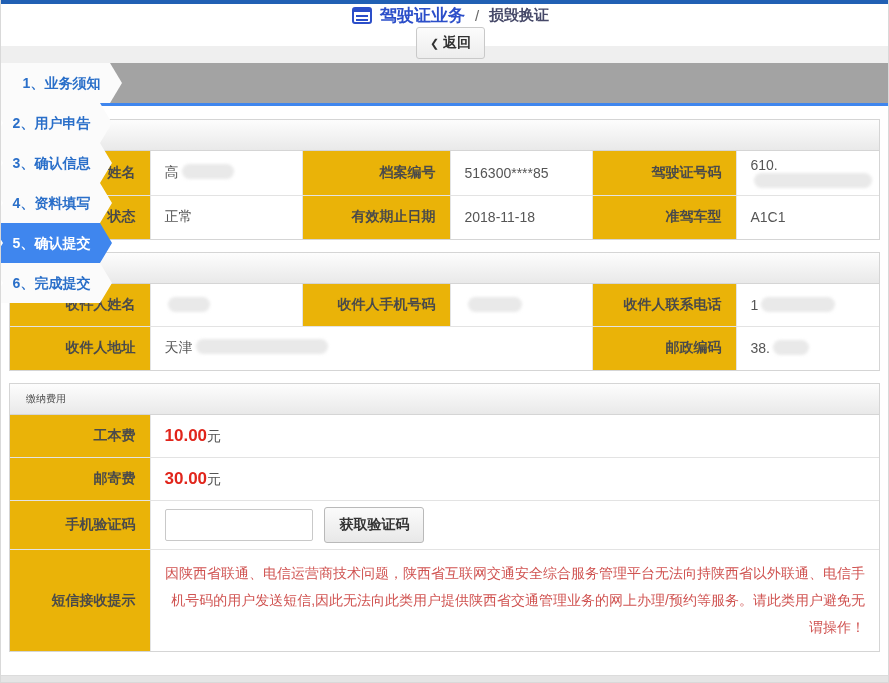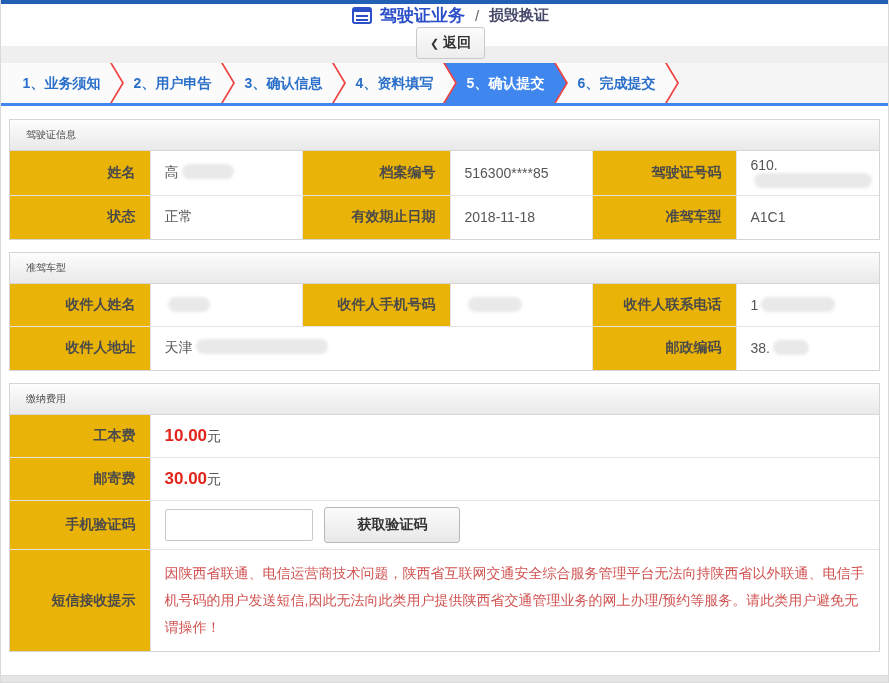--- a/index.html
+++ b/index.html
@@ -35,21 +35,21 @@
     padding: 6px 13px; cursor: pointer; display: flex; align-items: center; gap: 4px;
     font-family: inherit;
   }
   .btn-back .chev { font-size: 11px; color: #333; }
 
   .gap { background: #efefef; height: 17px; width: 100%; }
 
   
   .stepnav {
     height: 43px; display: flex; align-items: stretch;
-    background: #ef4444; border-bottom: 3px solid #3f86ee;
+    background: #a3a3a3; border-bottom: 3px solid #3f86ee; flex-direction: column;
   }
   .step {
     width: 121px; line-height: 40px; text-align: center;
     font-size: 14px; font-weight: bold; color: #2a6fc9;
     background: #fbfbfb; position: relative;
     clip-path: polygon(0 0, calc(100% - 12px) 0, 100% 50%, calc(100% - 12px) 100%, 0 100%, 12px 50%);
     margin-left: -10px; cursor: default;
   }
   .step.first {
     clip-path: polygon(0 0, calc(100% - 12px) 0, 100% 50%, calc(100% - 12px) 100%, 0 100%);
@@ -89,24 +89,24 @@
   .fee-amount { color: #e1251b; font-weight: bold; font-size: 17px; }
   .fee-unit { color: #555; font-size: 14px; }
   .code-input {
     width: 148px; height: 32px; border: 1px solid #c9c9c9; border-radius: 2px;
     font-size: 14px; padding: 0 8px; vertical-align: middle; font-family: inherit;
   }
   .btn-getcode {
     background: linear-gradient(#fbfbfb, #e8e8e8);
     border: 1px solid #b9b9b9; border-radius: 3px;
     font-size: 14px; font-weight: bold; color: #333;
-    padding: 8px 32px; margin-left: 8px; vertical-align: middle;
+    padding: 8px 14px; margin-left: 8px; vertical-align: middle;
     cursor: pointer; font-family: inherit;
   }
-  .notice { color: #d05351; font-size: 14px; line-height: 27px; padding: 4px 0; }
+  .notice { color: #d05351; font-size: 14px; line-height: 27px; padding: 4px 0; text-align: right; }
 
   
   .footer {
     display: flex; justify-content: flex-end; gap: 13px;
     padding: 11px 62px 0 0;
   }
   .btn-primary {
     background: #4186f0; border: 1px solid #3a7ce2; border-radius: 3px;
     color: #fff; font-size: 14px; font-weight: bold;
     padding: 8px 19px; cursor: pointer; font-family: inherit;

